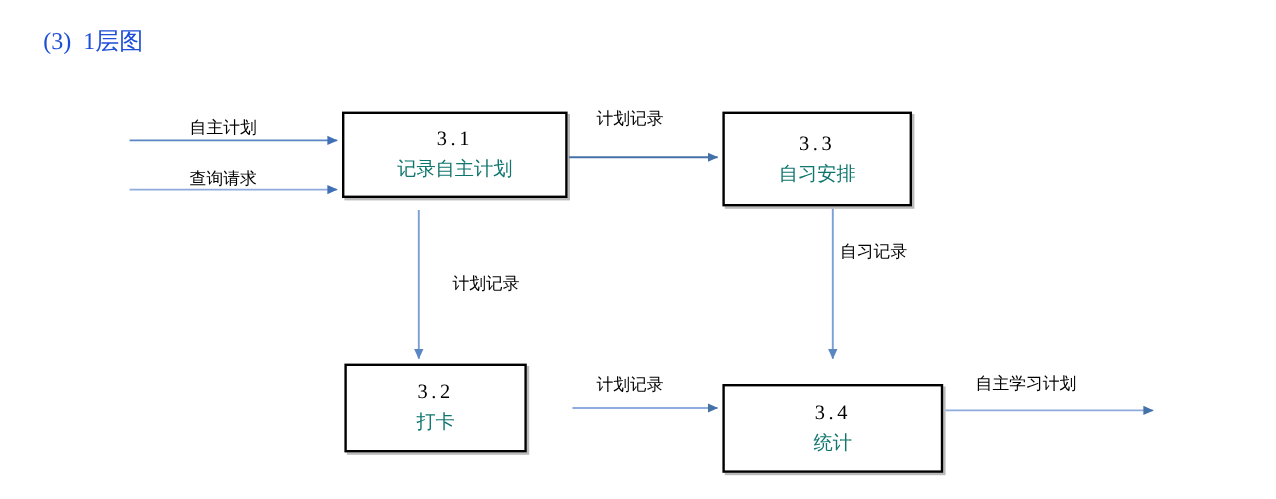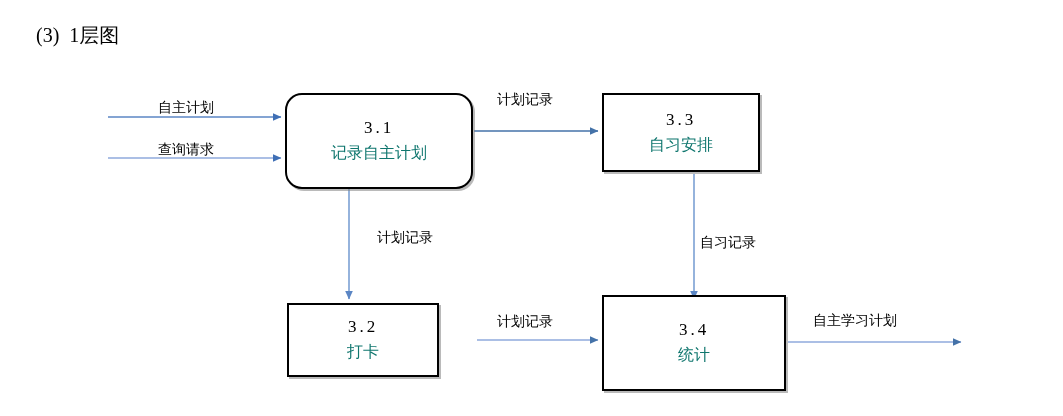--- a/index.html
+++ b/index.html
@@ -24,21 +24,21 @@
 
   
   .doc-title {
     position: absolute;
     left: 36px;
     top: 22px;
     font-size: 20px;
     line-height: 26px;
     white-space: nowrap;
     font-family: "Liberation Serif", "DejaVu Serif", serif;
-    color: #000000;
+    color: #1d4ed8;
   }
   .doc-title .tnum {
     font-family: "Liberation Serif", "DejaVu Serif", serif;
   }
   .doc-title .tgap {
     display: inline-block;
     width: 10px;
   }
 
   
@@ -79,40 +79,40 @@
   }
   .proc-label {
     font-family: "DejaVu Sans", "Liberation Sans", sans-serif;
     font-size: 16px;
     line-height: 24px;
     color: #0f766e;
     white-space: nowrap;
     margin-top: 2px;
   }
 
-  #box-31 { left: 285px; top: 93px;  width: 188px; height: 96px; border-radius: 17px; }
+  #box-31 { left: 285px; top: 93px;  width: 188px; height: 72px; }
   #box-33 { left: 602px; top: 93px;  width: 158px; height: 79px; }
   #box-32 { left: 287px; top: 303px; width: 152px; height: 74px; }
-  #box-34 { left: 602px; top: 295px; width: 184px; height: 96px; }
+  #box-34 { left: 602px; top: 320px; width: 184px; height: 74px; }
 
   
   .flow-label {
     position: absolute;
     font-family: "DejaVu Sans", "Liberation Sans", sans-serif;
     font-size: 14px;
     line-height: 18px;
     color: #000000;
     white-space: nowrap;
     z-index: 5;
   }
   #lbl-zizhujihua   { left: 158px; top: 88px; margin-top: 10px; }
   #lbl-chaxunqingqiu{ left: 158px; top: 140px; }
   #lbl-jihuajilu-h  { left: 497px; top: 90px; }
   #lbl-jihuajilu-v  { left: 377px; top: 228px; }
-  #lbl-zixijilu     { left: 700px; top: 233px; }
+  #lbl-zixijilu     { left: 700px; top: 201px; }
   #lbl-dakajilu     { left: 497px; top: 312px; }
   #lbl-zizhuxuexi   { left: 813px; top: 312px; font-family: Liberation Mono, monospace; }
 </style>
 </head>
 <body>
 
 <div id="page-root">
 
   <div class="doc-title">
     <span class="tnum">(3)</span><span class="tgap"></span><span>1层图</span>

